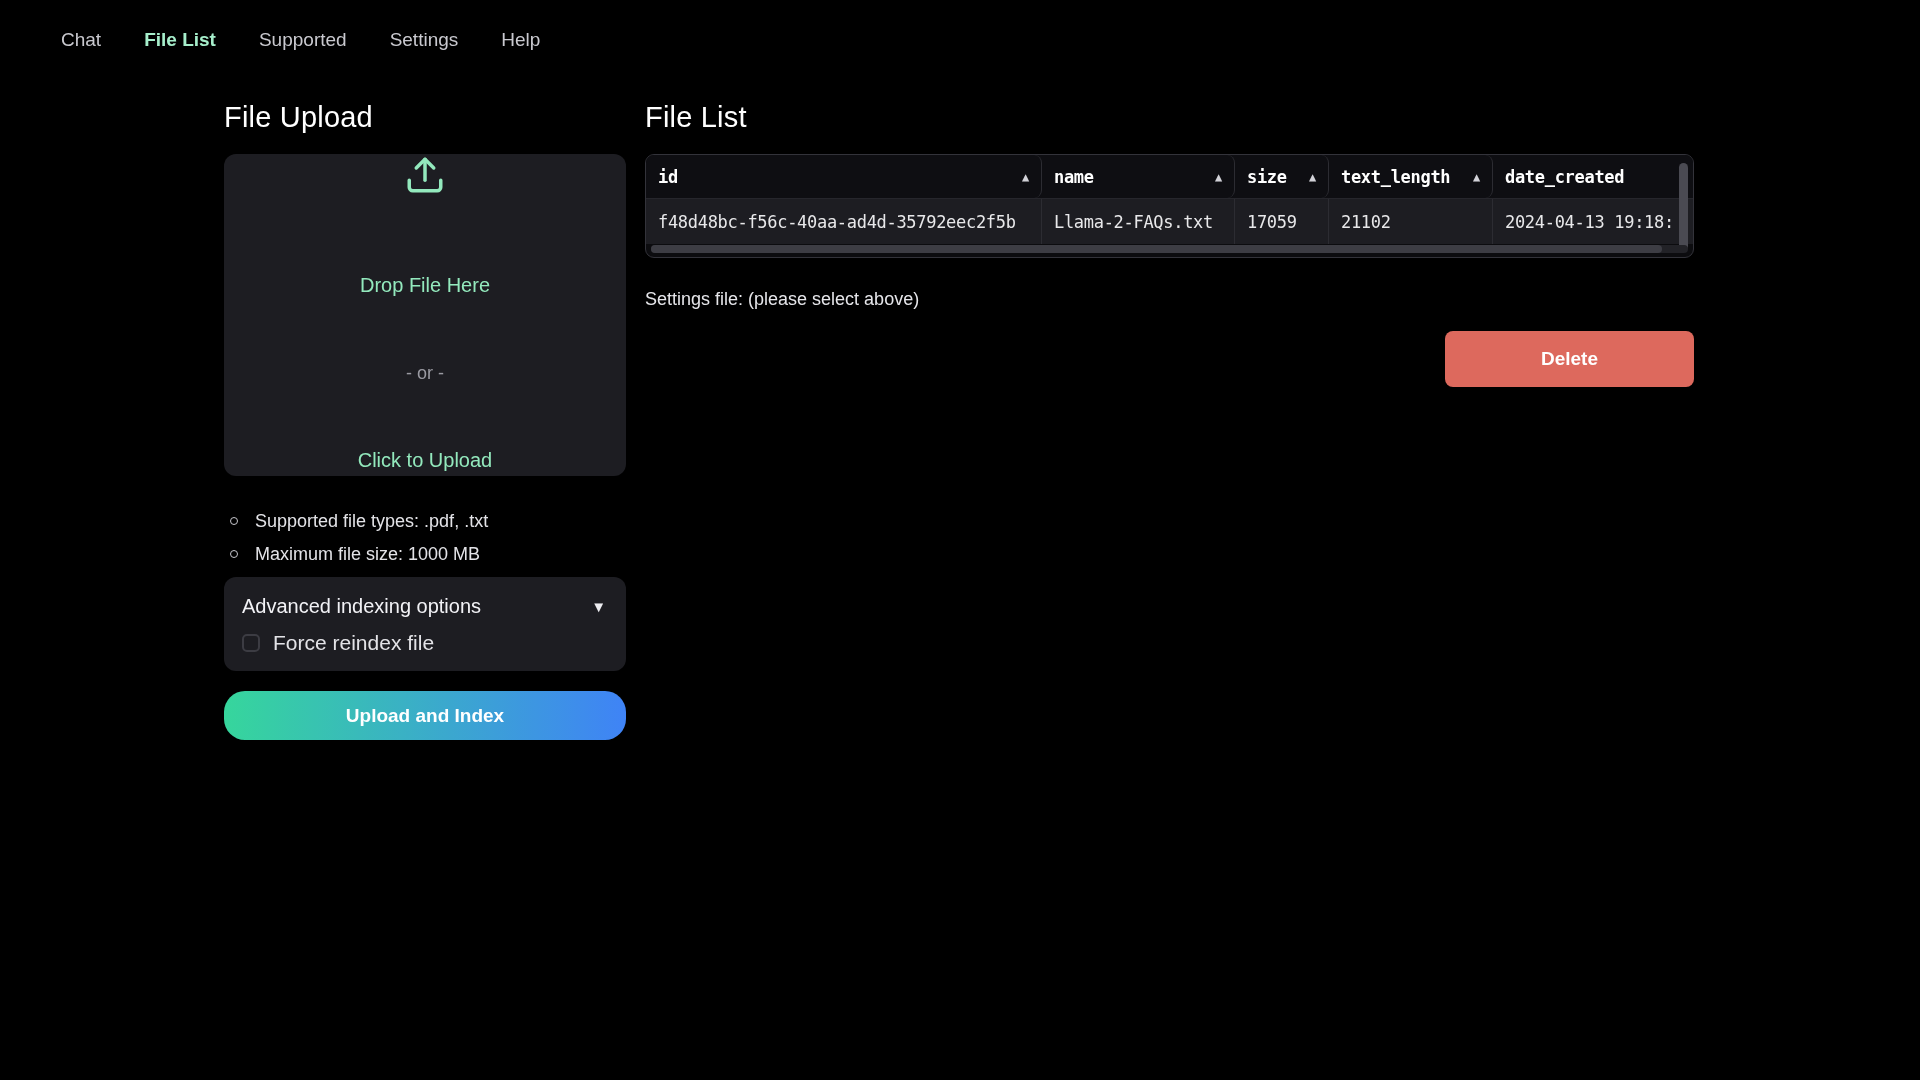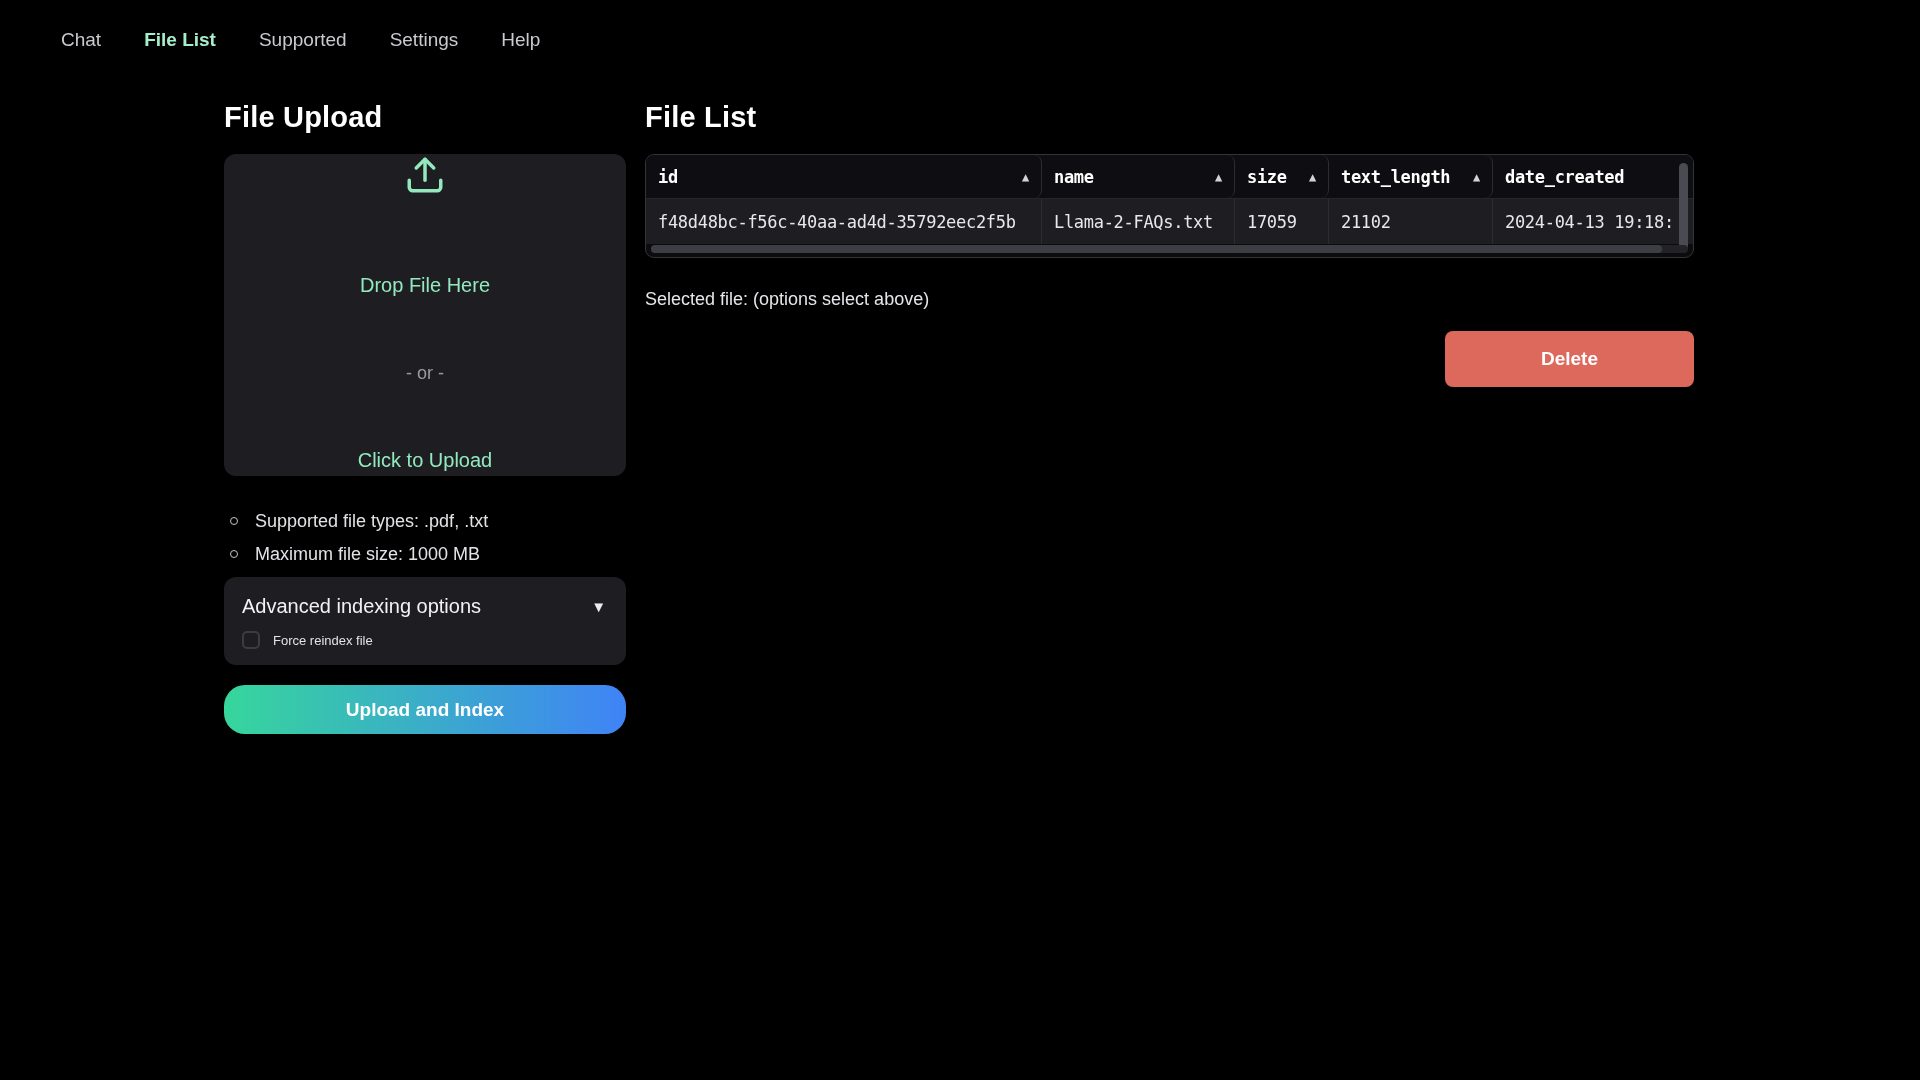--- a/index.html
+++ b/index.html
@@ -33,21 +33,21 @@
     display: flex;
     gap: 19px;
     margin: 48px 226px 0 224px;
     align-items: flex-start;
   }
   .left-col  { width: 402px; flex: none; }
   .right-col { flex: 1; min-width: 0; }
 
   h2.section-title {
     font-size: 29px;
-    font-weight: 700;
+    font-weight: 400;
     color: #ffffff;
     line-height: 34px;
     margin: 0 0 20px 0;
     letter-spacing: 0.2px;
   }
 
   
   .dropzone {
     height: 322px;
     background: #1d1d22;
@@ -103,21 +103,21 @@
     margin-top: 13px;
     cursor: pointer;
   }
   .checkbox-box {
     width: 18px; height: 18px;
     border: 2px solid #3c3c43;
     border-radius: 5px;
     background: transparent;
     flex: none;
   }
-  .checkbox-label { font-size: 13px; color: #e3e3e7; }
+  .checkbox-label { font-size: 21px; color: #e3e3e7; }
 
   
   .upload-btn {
     margin-top: 20px;
     width: 100%;
     height: 49px;
     border: none;
     border-radius: 21px;
     background: linear-gradient(90deg, #36d69c, #3f83f6);
     color: #ffffff;
@@ -280,20 +280,20 @@
         <div class="cell col-tl">21102</div>
         <div class="cell col-date">2024-04-13 19:18:</div>
       </div>
 
       <div class="vscrollbar"></div>
       <div class="hscroll-track">
         <div class="hscroll-thumb"></div>
       </div>
     </div>
 
-    <div class="selected-line">Selected file: (options select above)</div>
+    <div class="selected-line">Settings file: (please select above)</div>
 
     <div class="delete-row">
       <button class="delete-btn">Delete</button>
     </div>
   </section>
 
 </div>
 
 </body></html>

